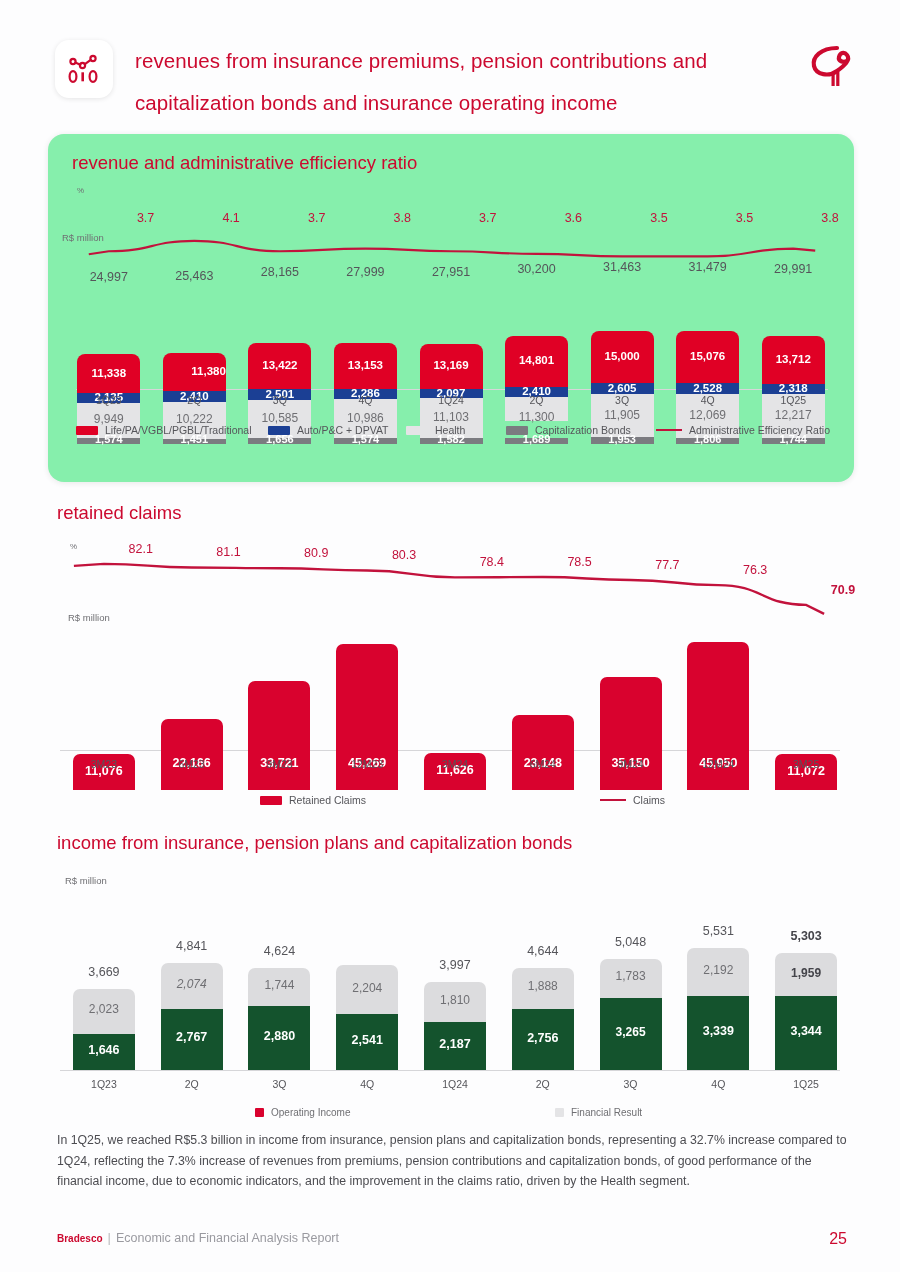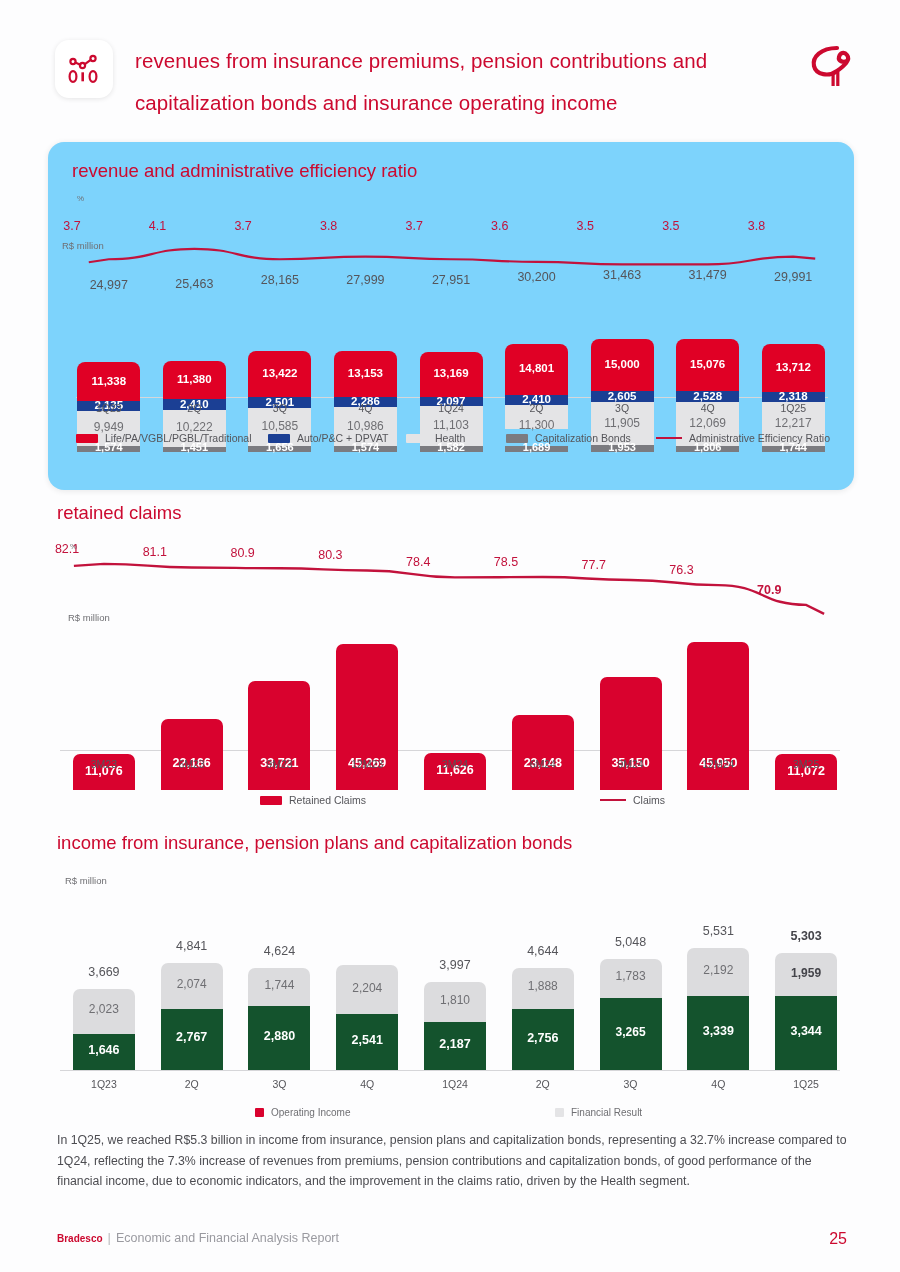--- a/index.html
+++ b/index.html
@@ -19,22 +19,22 @@
     display: flex; align-items: center; justify-content: center; flex: 0 0 auto;
   }
   .hdr-title {
     margin-left: 22px; color: #CC092F; font-size: 20.5px; line-height: 42px;
     font-weight: 400; letter-spacing: .1px; max-width: 660px;
   }
   .hdr-logo { position: absolute; right: 2px; top: 4px; width: 56px; height: 50px; }
 
   
   .card {
-    position: absolute; left: 48px; top: 142px; width: 806px; height: 348px;
-    background: #7dd3fc; border-radius: 16px; box-shadow: 0 1px 6px rgba(0,0,0,.09);
+    position: absolute; left: 48px; top: 134px; width: 806px; height: 348px;
+    background: #86efac; border-radius: 16px; box-shadow: 0 1px 6px rgba(0,0,0,.09);
   }
 
   .chart-title { color: #CC092F; font-size: 18.5px; font-weight: 400; }
   .axis-unit { color: #6f6f73; font-size: 9.5px; }
   .pct-unit { color: #6f6f73; font-size: 8px; }
 
   .plot { position: absolute; }
 
   
   .col { position: absolute; bottom: 0; text-align: center; }
@@ -43,21 +43,21 @@
   
   .seg { position: absolute; left: 0; width: 100%; }
   .seg-red    { background: #E00025; }
   .seg-blue   { background: #1B3F94; }
   .seg-health { background: #E4E4E6; }
   .seg-cap    { background: #7B7B80; }
   .seg-label { position: absolute; left: 0; width: 100%; text-align: center; font-size: 11.5px; font-weight: 700; }
   .lbl-white { color: #ffffff; }
   .lbl-gray  { color: #6f6f73; font-weight: 400; font-size: 12px; }
   .total-lbl { position: absolute; left: 0; width: 100%; text-align: center; font-size: 12.5px; color: #55555a; }
-  .ratio-lbl { position: absolute; left: 0; width: 100%; text-align: left; font-size: 12.5px; color: #C2123C; }
+  .ratio-lbl { position: absolute; left: 0; width: 100%; text-align: right; font-size: 12.5px; color: #C2123C; }
 
   .legend { position: absolute; display: flex; align-items: center; font-size: 10.5px; color: #55555a; }
   .legend-item { display: flex; align-items: center; }
   .swatch { width: 22px; height: 9px; border-radius: 1px; margin-right: 7px; }
   .swatch-line { width: 26px; height: 2.5px; background: #C2123C; margin-right: 7px; }
 
   .baseline { position: absolute; height: 1px; background: #d6d6d9; }
 
   
   .rc-bar { position: absolute; bottom: 0; width: 100%; background: #D9022E; border-radius: 7px 7px 0 0; }
@@ -130,21 +130,21 @@
           </div>
           <div class="seg seg-cap" style="top:194.34982051526413px;height:5.6501794847358555px;">
             <div class="seg-label lbl-white" style="top:-5.174910257632073px;font-size:11px;">1,574</div>
           </div>
         </div>
         <div class="xlabel" style="left:-2.7222222222222214px;top:205px;width:91px;">1Q23</div>
         <div class="ratio-lbl" style="left:82.83333333333334px;top:22px;width:91px;">4.1</div>
         <div class="total-lbl" style="left:82.83333333333334px;top:80.2544px;width:91px;">25,463</div>
         <div class="col" style="left:96.83333333333334px;width:63px;height:200px;">
           <div class="seg seg-red" style="top:108.59560341815178px;height:40.85072588074589px;border-radius:8px 8px 0 0;">
-            <div class="seg-label lbl-white" style="top:12.425362940372946px;">11,380</div>
+            <div class="seg-label lbl-white" style="top:12.425362940372946px;text-align:right;">11,380</div>
           </div>
           <div class="seg seg-blue" style="top:147.44632929889767px;height:10.65116426824232px;">
             <div class="seg-label lbl-white" style="top:-1.6744178658788398px;">2,410</div>
           </div>
           <div class="seg seg-health" style="top:158.09749356714px;height:36.693859398329046px;">
             <div class="seg-label lbl-gray" style="top:10.346929699164523px;">10,222</div>
           </div>
           <div class="seg seg-cap" style="top:194.79135296546903px;height:5.208647034530957px;">
             <div class="seg-label lbl-white" style="top:-5.395676482734522px;font-size:11px;">1,451</div>
           </div>
@@ -386,21 +386,21 @@
         <div class="inc-top" style="bottom:36.30663532815043px;height:44.622310612909054px;">
           <div class="seg-label lbl-gray" style="top:13.311155306454527px;">2,023</div>
         </div>
         <div class="inc-bot" style="height:36.30663532815043px;">
           <div class="seg-label lbl-white" style="top:9.153317664075214px;font-size:12.5px;">1,646</div>
         </div>
       </div>
       <div class="xlabel" style="left:-5.111111111111114px;top:190px;width:98px;">1Q23</div>
       <div class="total-lbl" style="left:82.66666666666666px;top:51.219670945579466px;width:98px;">4,841</div>
       <div class="col" style="left:100.66666666666666px;width:62px;height:182px;">
-        <div class="inc-top" style="bottom:61.03308624118604px;height:45.74724281323449px;">
+        <div class="inc-top" style="bottom:61.03308624118604px;height:45.74724281323449px;font-style:italic;">
           <div class="seg-label lbl-gray" style="top:13.873621406617247px;">2,074</div>
         </div>
         <div class="inc-bot" style="height:61.03308624118604px;">
           <div class="seg-label lbl-white" style="top:21.51654312059302px;font-size:12.5px;">2,767</div>
         </div>
       </div>
       <div class="xlabel" style="left:82.66666666666666px;top:190px;width:98px;">2Q</div>
       <div class="total-lbl" style="left:170.44444444444443px;top:56.00614717049359px;width:98px;">4,624</div>
       <div class="col" style="left:188.44444444444443px;width:62px;height:182px;">
         <div class="inc-top" style="bottom:63.52558307720123px;height:38.468269752305176px;">

